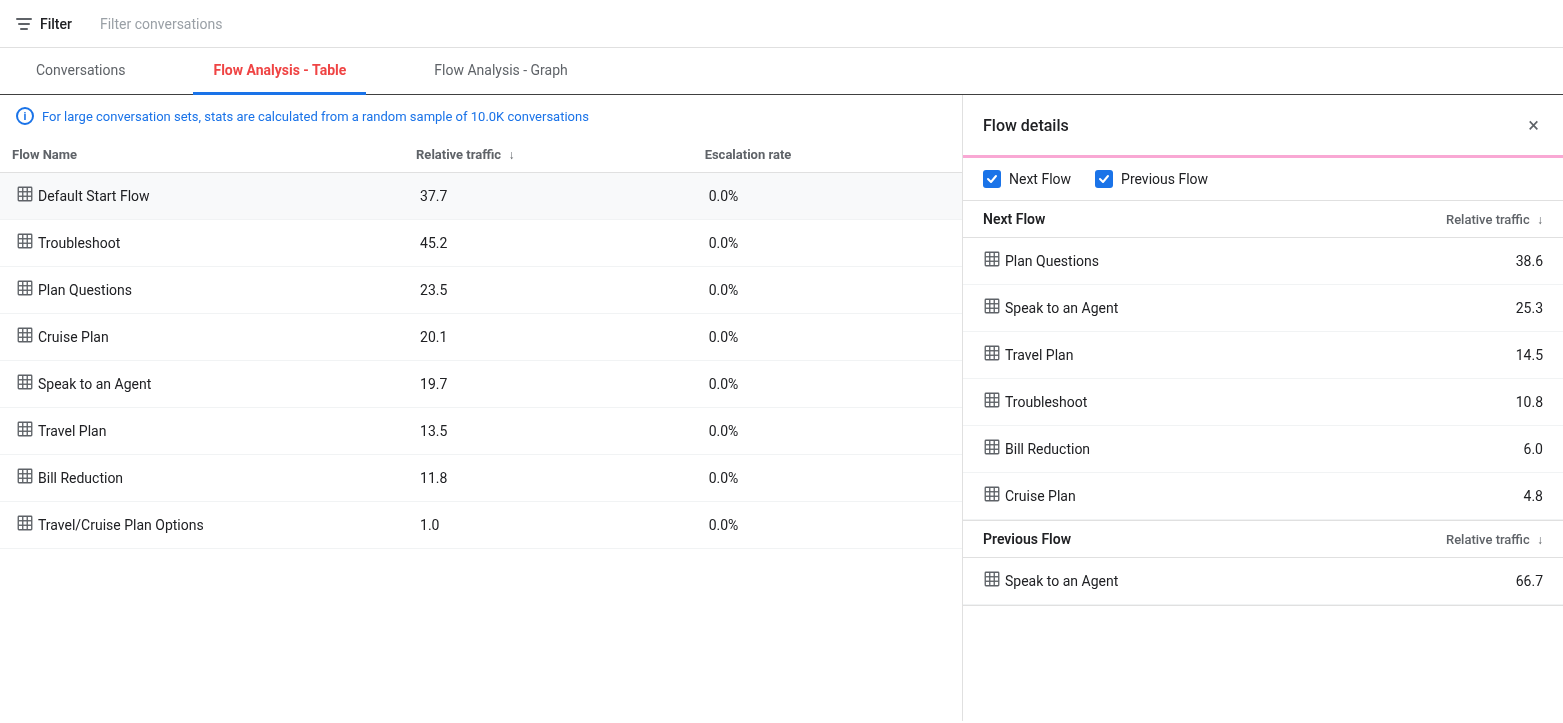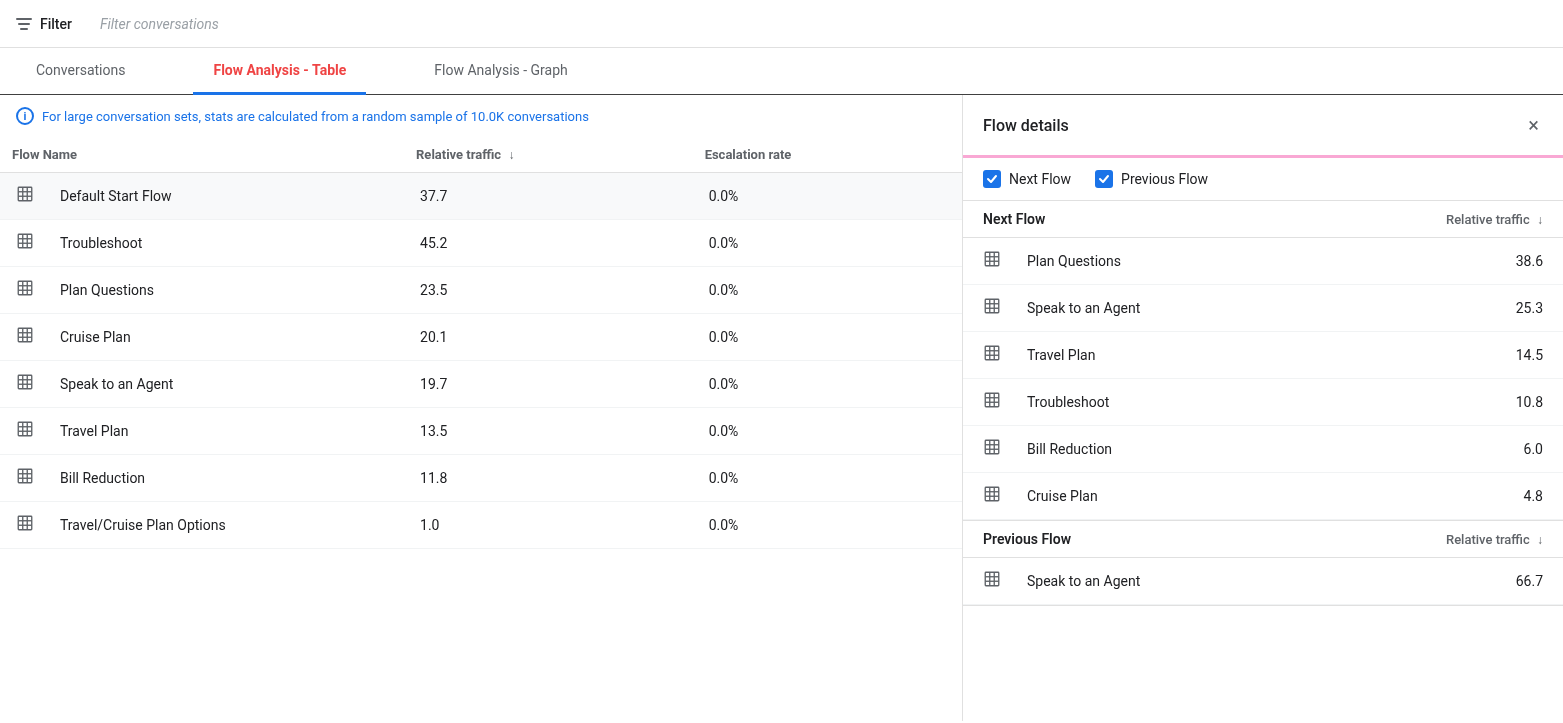--- a/index.html
+++ b/index.html
@@ -22,21 +22,21 @@
     }
     .filter-icon span {
       display: block;
       background: #5f6368;
       border-radius: 1px;
     }
     .filter-icon span:nth-child(1) { width: 16px; height: 2px; }
     .filter-icon span:nth-child(2) { width: 12px; height: 2px; margin-left: 2px; }
     .filter-icon span:nth-child(3) { width: 8px; height: 2px; margin-left: 4px; }
     .filter-label { font-weight: 500; font-size: 14px; margin-right: 28px; }
-    .filter-text { color: #9aa0a6; font-size: 14px; font-style: italic; }
+    .filter-text { color: #9aa0a6; font-size: 14px; }
 
     
     .tabs {
       display: flex;
       border-bottom: 1px solid #404040;
       padding: 0 16px;
       gap: 48px;
     }
     .tab {
       padding: 14px 20px;
@@ -105,21 +105,21 @@
       padding: 12px 16px;
       font-size: 14px;
       border-bottom: 1px solid #f1f3f4;
     }
     .flow-table tr.highlighted td {
       background: #f8f9fa;
     }
     .flow-name-cell {
       display: flex;
       align-items: center;
-      gap: 26px;
+      gap: 4px;
     }
     .table-icon {
       color: #5f6368;
       font-size: 16px;
       flex-shrink: 0;
     }
     .sort-arrow {
       margin-left: 4px;
       font-size: 12px;
     }

